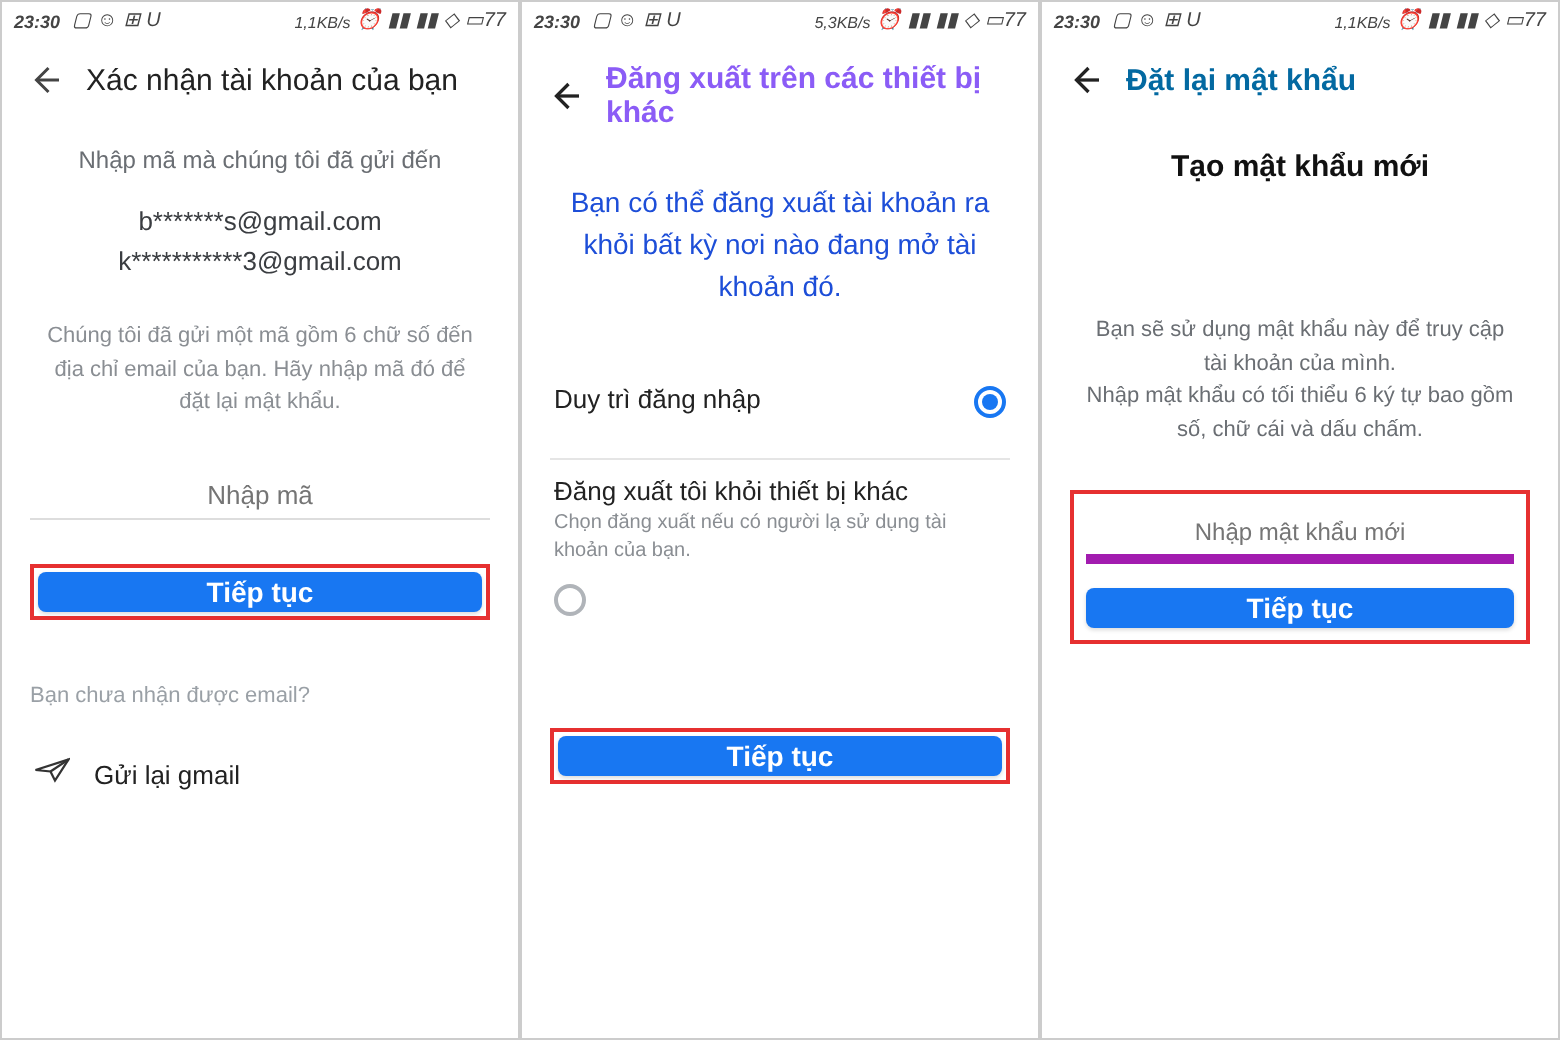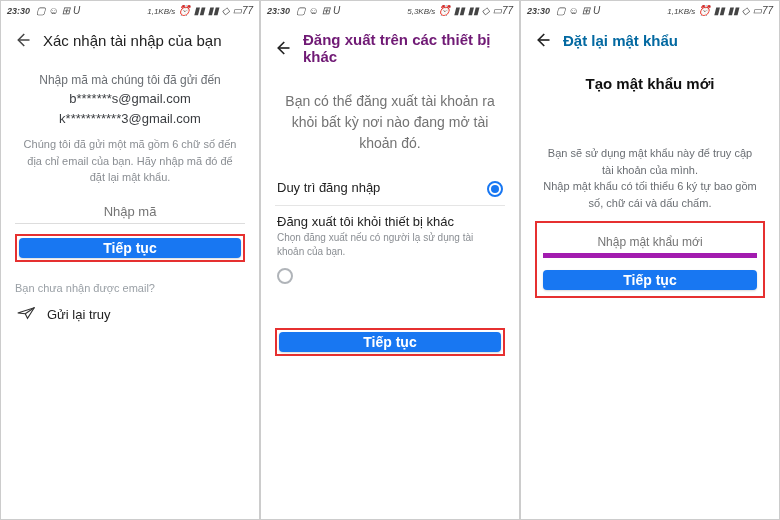--- a/index.html
+++ b/index.html
@@ -51,20 +51,21 @@
     color: #222;
     font-weight: 500;
   }
 
   .content {
     padding: 6px 14px;
     display: flex;
     flex-direction: column;
     align-items: center;
     text-align: center;
+    gap: 12px;
   }
 
   
   .s1 .intro { color: #6a6e73; font-size: 12px; margin-top: 4px; }
   .s1 .emails { color: #3a3d41; font-size: 13px; margin: 2px 0 8px 0; line-height: 1.5; }
   .s1 .desc { color: #8a8e93; font-size: 11px; line-height: 1.5; padding: 0 6px; margin-bottom: 12px; }
   .s1 .input-code {
     border: none; border-bottom: 1px solid #ddd;
     width: 100%; text-align: center;
     font-size: 13px; color: #999;
@@ -75,21 +76,21 @@
   .s1 .not-received { color: #9aa0a6; font-size: 11px; margin-top: 20px; align-self: flex-start; }
   .s1 .resend-row {
     display: flex; align-items: center; gap: 12px;
     align-self: flex-start; margin-top: 12px; padding-left: 2px;
   }
   .s1 .send-icon svg { width: 18px; height: 14px; }
   .s1 .resend-label { font-size: 13px; color: #222; }
 
   
   .s2 .headline {
-    font-size: 14px; color: #737373; line-height: 1.5;
+    font-size: 14px; color: #1d4ed8; line-height: 1.5;
     padding: 6px 10px 18px 10px;
   }
   .s2 .option-row {
     display: flex; align-items: flex-start; width: 100%;
     text-align: left; padding: 8px 2px; gap: 8px;
   }
   .s2 .option-row.border-top { border-top: 1px solid #e5e5e5; flex-direction: column; }
   .s2 .option-text { flex: 1; }
   .s2 .opt-title { font-size: 13px; color: #222; }
   .s2 .opt-sub { font-size: 10px; color: #8a8e93; line-height: 1.4; margin-top: 2px; }
@@ -161,42 +162,42 @@
       <span class="glyph">▭<span>77</span></span>
     </span>
   </div>
   <div class="header">
     <div class="back-arrow">
       <svg viewBox="0 0 24 24" fill="none" stroke="#444" stroke-width="2">
           <path d="M15 4 L7 12 L15 20"></path>
           <path d="M7 12 H22"></path>
         </svg>
     </div>
-    <div class="header-title">Xác nhận tài nhập của bạn</div>
+    <div class="header-title">Xác nhận tài khoản của bạn</div>
   </div>
   <div class="content">
     <div class="intro">Nhập mã mà chúng tôi đã gửi đến</div>
     <div class="emails">
       <div>b*******s@gmail.com</div>
       <div>k***********3@gmail.com</div>
     </div>
     <div class="desc">Chúng tôi đã gửi một mã gồm 6 chữ số đến địa chỉ email của bạn. Hãy nhập mã đó để đặt lại mật khẩu.</div>
     <input class="input-code" placeholder="Nhập mã" style="">
     <div class="highlight-box tight">
       <button class="btn-primary">Tiếp tục</button>
     </div>
     <div class="not-received">Bạn chưa nhận được email?</div>
     <div class="resend-row">
       <span class="send-icon">
         <svg viewBox="0 0 24 16" fill="none" stroke="#333" stroke-width="1.5">
             <path d="M1 8 L23 1 L14 15 L11 9 Z"></path>
             <path d="M11 9 L23 1"></path>
           </svg>
       </span>
-      <span class="resend-label">Gửi lại truy</span>
+      <span class="resend-label">Gửi lại gmail</span>
     </div>
   </div>
 </div>
 
 <div class="screen s2">
   <div class="statusbar">
     <span class="time">23:30</span>
     <span class="icons-left">
       <span class="glyph">▢</span>
       <span class="glyph">☺</span>
@@ -213,21 +214,21 @@
       <span class="glyph">▭<span>77</span></span>
     </span>
   </div>
   <div class="header">
     <div class="back-arrow">
       <svg viewBox="0 0 24 24" fill="none" stroke="#222" stroke-width="2.2">
           <path d="M15 4 L7 12 L15 20"></path>
           <path d="M7 12 H22"></path>
         </svg>
     </div>
-    <div class="header-title" style="font-weight:600;color:#701a75">Đăng xuất trên các thiết bị khác</div>
+    <div class="header-title" style="font-weight:600;color:#8b5cf6">Đăng xuất trên các thiết bị khác</div>
   </div>
   <div class="content">
     <div class="headline">Bạn có thể đăng xuất tài khoản ra khỏi bất kỳ nơi nào đang mở tài khoản đó.</div>
     <div class="option-row">
       <div class="option-text">
         <div class="opt-title">Duy trì đăng nhập</div>
       </div>
       <div class="radio selected"></div>
     </div>
     <div class="option-row border-top">

